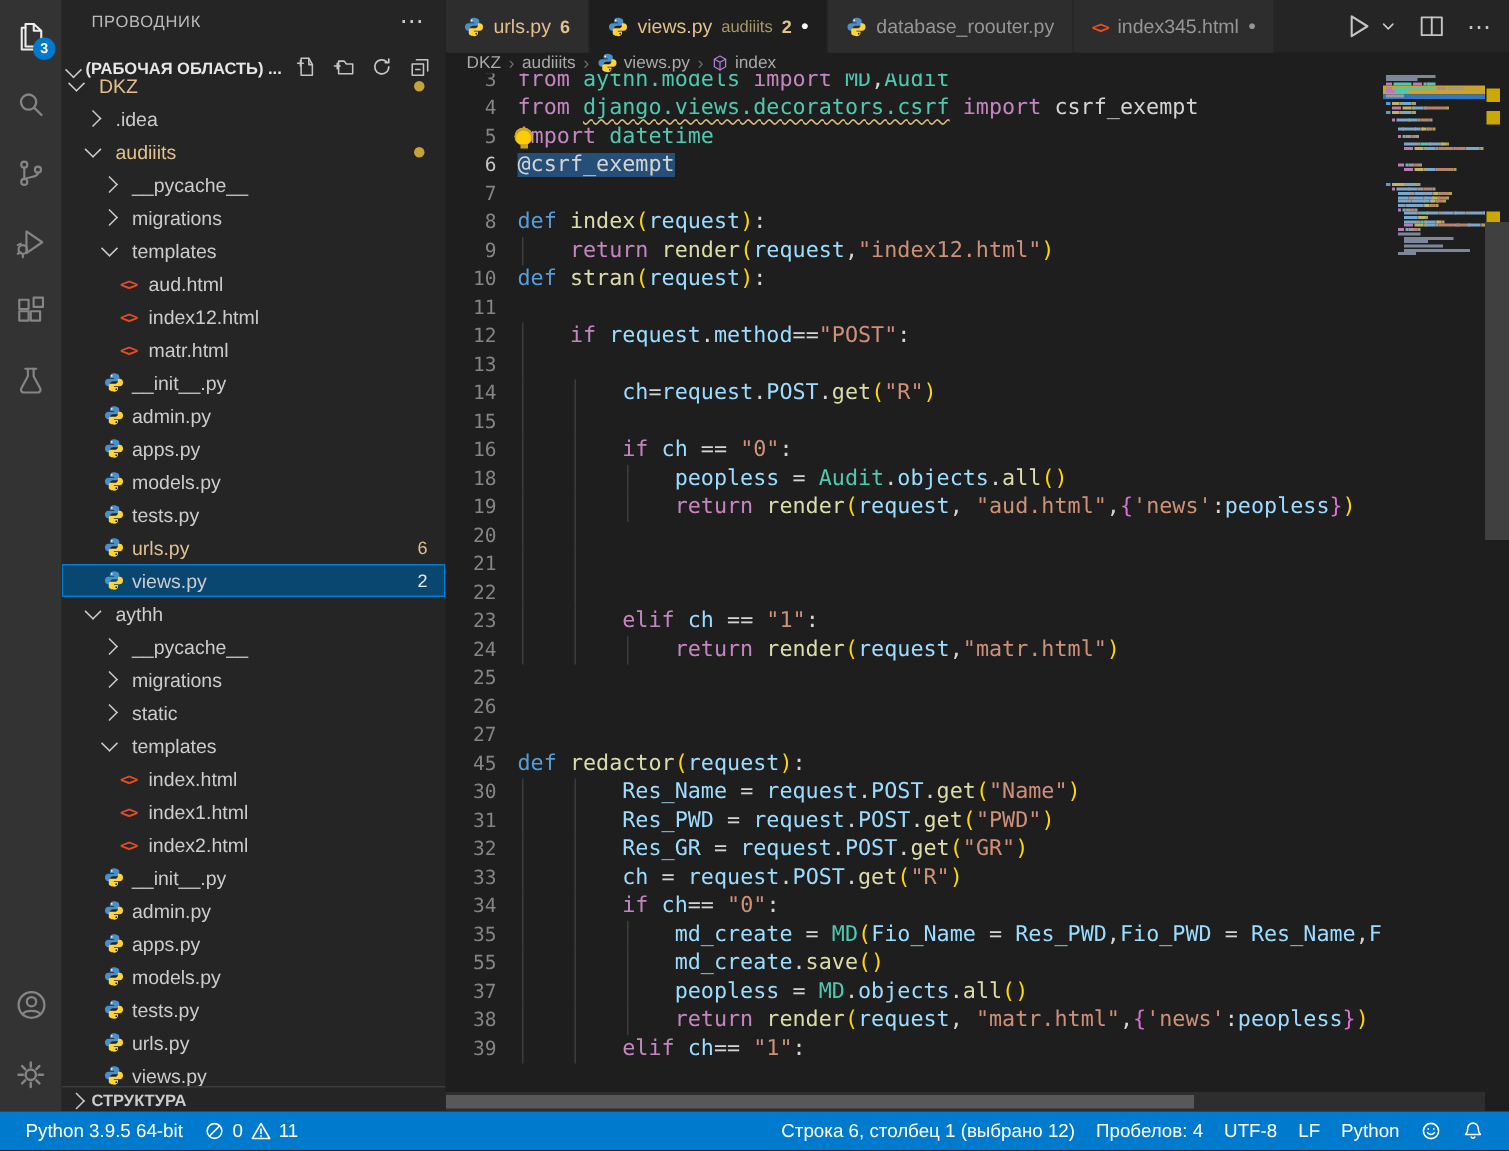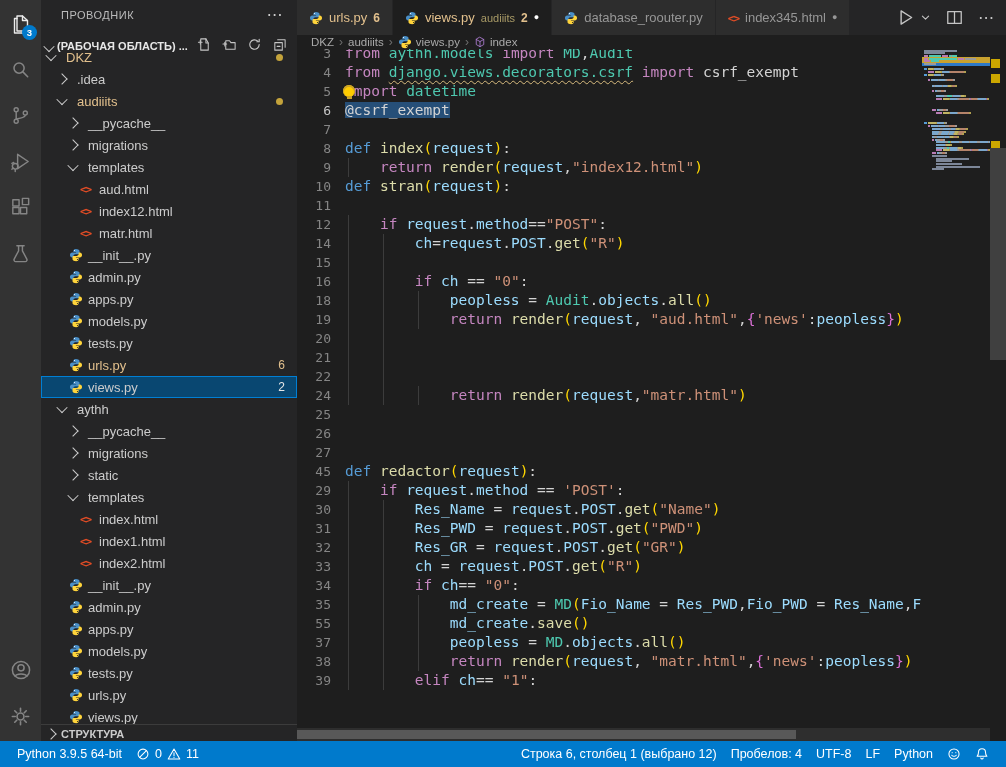--- a/index.html
+++ b/index.html
@@ -592,34 +592,35 @@
           <div class="cline"><span class="lnum">3</span><span class="tk-k">from</span><span class="tk-w"> </span><span class="tk-c">aythh.models</span><span class="tk-w"> </span><span class="tk-k">import</span><span class="tk-w"> </span><span class="tk-c">MD</span><span class="tk-w">,</span><span class="tk-c">Audit</span></div>
           <div class="cline"><span class="lnum">4</span><span class="tk-k">from</span><span class="tk-w"> </span><span class="tk-c sq">django.views.decorators.csrf</span><span class="tk-w"> </span><span class="tk-k">import</span><span class="tk-w"> </span><span class="tk-w">csrf_exempt</span></div>
           <div class="cline"><span class="lnum">5</span><span class="tk-k">import</span><span class="tk-w"> </span><span class="tk-c">datetime</span><span class="bulb"></span></div>
           <div class="cline"><span class="lnum cur">6</span><span class="tk-w selt">@csrf_exempt</span></div>
           <div class="cline"><span class="lnum">7</span></div>
           <div class="cline"><span class="lnum">8</span><span class="tk-d">def</span><span class="tk-w"> </span><span class="tk-f">index</span><span class="tk-b1">(</span><span class="tk-v">request</span><span class="tk-b1">)</span><span class="tk-w">:</span></div>
           <div class="cline"><span class="lnum">9</span><span class="guide" style="left: 51px;"></span><span class="tk-w">    </span><span class="tk-k">return</span><span class="tk-w"> </span><span class="tk-f">render</span><span class="tk-b1">(</span><span class="tk-v">request</span><span class="tk-w">,</span><span class="tk-s">"index12.html"</span><span class="tk-b1">)</span></div>
           <div class="cline"><span class="lnum">10</span><span class="tk-d">def</span><span class="tk-w"> </span><span class="tk-f">stran</span><span class="tk-b1">(</span><span class="tk-v">request</span><span class="tk-b1">)</span><span class="tk-w">:</span></div>
           <div class="cline"><span class="lnum">11</span></div>
           <div class="cline"><span class="lnum">12</span><span class="guide" style="left: 51px;"></span><span class="tk-w">    </span><span class="tk-k">if</span><span class="tk-w"> </span><span class="tk-v">request</span><span class="tk-w">.</span><span class="tk-v">method</span><span class="tk-w">==</span><span class="tk-s">"POST"</span><span class="tk-w">:</span></div>
+          <div class="cline"><span class="lnum">13</span><span class="guide" style="left: 51px;"></span></div>
           <div class="cline"><span class="lnum">14</span><span class="guide" style="left: 51px;"></span><span class="guide" style="left: 86px;"></span><span class="tk-w">        </span><span class="tk-v">ch</span><span class="tk-w">=</span><span class="tk-v">request</span><span class="tk-w">.</span><span class="tk-v">POST</span><span class="tk-w">.</span><span class="tk-f">get</span><span class="tk-b1">(</span><span class="tk-s">"R"</span><span class="tk-b1">)</span></div>
           <div class="cline"><span class="lnum">15</span><span class="guide" style="left: 51px;"></span><span class="guide" style="left: 86px;"></span></div>
           <div class="cline"><span class="lnum">16</span><span class="guide" style="left: 51px;"></span><span class="guide" style="left: 86px;"></span><span class="tk-w">        </span><span class="tk-k">if</span><span class="tk-w"> </span><span class="tk-v">ch</span><span class="tk-w"> == </span><span class="tk-s">"0"</span><span class="tk-w">:</span></div>
           <div class="cline"><span class="lnum">18</span><span class="guide" style="left: 51px;"></span><span class="guide" style="left: 86px;"></span><span class="guide" style="left: 121px;"></span><span class="tk-w">            </span><span class="tk-v">peopless</span><span class="tk-w"> = </span><span class="tk-c">Audit</span><span class="tk-w">.</span><span class="tk-v">objects</span><span class="tk-w">.</span><span class="tk-f">all</span><span class="tk-b1">()</span></div>
           <div class="cline"><span class="lnum">19</span><span class="guide" style="left: 51px;"></span><span class="guide" style="left: 86px;"></span><span class="guide" style="left: 121px;"></span><span class="tk-w">            </span><span class="tk-k">return</span><span class="tk-w"> </span><span class="tk-f">render</span><span class="tk-b1">(</span><span class="tk-v">request</span><span class="tk-w">, </span><span class="tk-s">"aud.html"</span><span class="tk-w">,</span><span class="tk-b2">{</span><span class="tk-s">'news'</span><span class="tk-w">:</span><span class="tk-v">peopless</span><span class="tk-b2">}</span><span class="tk-b1">)</span></div>
           <div class="cline"><span class="lnum">20</span><span class="guide" style="left: 51px;"></span><span class="guide" style="left: 86px;"></span></div>
           <div class="cline"><span class="lnum">21</span><span class="guide" style="left: 51px;"></span><span class="guide" style="left: 86px;"></span></div>
           <div class="cline"><span class="lnum">22</span><span class="guide" style="left: 51px;"></span><span class="guide" style="left: 86px;"></span></div>
+          <div class="cline"><span class="lnum">23</span><span class="guide" style="left: 51px;"></span><span class="guide" style="left: 86px;"></span><span class="tk-w">        </span><span class="tk-k">elif</span><span class="tk-w"> </span><span class="tk-v">ch</span><span class="tk-w"> == </span><span class="tk-s">"1"</span><span class="tk-w">:</span></div>
           <div class="cline"><span class="lnum">24</span><span class="guide" style="left: 51px;"></span><span class="guide" style="left: 86px;"></span><span class="guide" style="left: 121px;"></span><span class="tk-w">            </span><span class="tk-k">return</span><span class="tk-w"> </span><span class="tk-f">render</span><span class="tk-b1">(</span><span class="tk-v">request</span><span class="tk-w">,</span><span class="tk-s">"matr.html"</span><span class="tk-b1">)</span></div>
           <div class="cline"><span class="lnum">25</span></div>
           <div class="cline"><span class="lnum">26</span></div>
           <div class="cline"><span class="lnum">27</span></div>
           <div class="cline"><span class="lnum">45</span><span class="tk-d">def</span><span class="tk-w"> </span><span class="tk-f">redactor</span><span class="tk-b1">(</span><span class="tk-v">request</span><span class="tk-b1">)</span><span class="tk-w">:</span></div>
-          <div class="cline"><span class="lnum">29</span><span class="guide" style="left: 51px;"></span><span class="tk-w">    </span><span class="tk-k">if</span><span class="tk-w"> </span><span class="tk-v">request</span><span class="tk-w">.</span><span class="tk-v">method</span><span class="tk-w"> == </span><span class="tk-s">'POST'</span><span class="tk-w">:</span></div>
           <div class="cline"><span class="lnum">30</span><span class="guide" style="left: 51px;"></span><span class="guide" style="left: 86px;"></span><span class="tk-w">        </span><span class="tk-v">Res_Name</span><span class="tk-w"> = </span><span class="tk-v">request</span><span class="tk-w">.</span><span class="tk-v">POST</span><span class="tk-w">.</span><span class="tk-f">get</span><span class="tk-b1">(</span><span class="tk-s">"Name"</span><span class="tk-b1">)</span></div>
           <div class="cline"><span class="lnum">31</span><span class="guide" style="left: 51px;"></span><span class="guide" style="left: 86px;"></span><span class="tk-w">        </span><span class="tk-v">Res_PWD</span><span class="tk-w"> = </span><span class="tk-v">request</span><span class="tk-w">.</span><span class="tk-v">POST</span><span class="tk-w">.</span><span class="tk-f">get</span><span class="tk-b1">(</span><span class="tk-s">"PWD"</span><span class="tk-b1">)</span></div>
           <div class="cline"><span class="lnum">32</span><span class="guide" style="left: 51px;"></span><span class="guide" style="left: 86px;"></span><span class="tk-w">        </span><span class="tk-v">Res_GR</span><span class="tk-w"> = </span><span class="tk-v">request</span><span class="tk-w">.</span><span class="tk-v">POST</span><span class="tk-w">.</span><span class="tk-f">get</span><span class="tk-b1">(</span><span class="tk-s">"GR"</span><span class="tk-b1">)</span></div>
           <div class="cline"><span class="lnum">33</span><span class="guide" style="left: 51px;"></span><span class="guide" style="left: 86px;"></span><span class="tk-w">        </span><span class="tk-v">ch</span><span class="tk-w"> = </span><span class="tk-v">request</span><span class="tk-w">.</span><span class="tk-v">POST</span><span class="tk-w">.</span><span class="tk-f">get</span><span class="tk-b1">(</span><span class="tk-s">"R"</span><span class="tk-b1">)</span></div>
           <div class="cline"><span class="lnum">34</span><span class="guide" style="left: 51px;"></span><span class="guide" style="left: 86px;"></span><span class="tk-w">        </span><span class="tk-k">if</span><span class="tk-w"> </span><span class="tk-v">ch</span><span class="tk-w">== </span><span class="tk-s">"0"</span><span class="tk-w">:</span></div>
           <div class="cline"><span class="lnum">35</span><span class="guide" style="left: 51px;"></span><span class="guide" style="left: 86px;"></span><span class="guide" style="left: 121px;"></span><span class="tk-w">            </span><span class="tk-v">md_create</span><span class="tk-w"> = </span><span class="tk-c">MD</span><span class="tk-b1">(</span><span class="tk-v">Fio_Name</span><span class="tk-w"> = </span><span class="tk-v">Res_PWD</span><span class="tk-w">,</span><span class="tk-v">Fio_PWD</span><span class="tk-w"> = </span><span class="tk-v">Res_Name</span><span class="tk-w">,</span><span class="tk-v">F</span></div>
           <div class="cline"><span class="lnum">55</span><span class="guide" style="left: 51px;"></span><span class="guide" style="left: 86px;"></span><span class="guide" style="left: 121px;"></span><span class="tk-w">            </span><span class="tk-v">md_create</span><span class="tk-w">.</span><span class="tk-f">save</span><span class="tk-b1">()</span></div>
           <div class="cline"><span class="lnum">37</span><span class="guide" style="left: 51px;"></span><span class="guide" style="left: 86px;"></span><span class="guide" style="left: 121px;"></span><span class="tk-w">            </span><span class="tk-v">peopless</span><span class="tk-w"> = </span><span class="tk-c">MD</span><span class="tk-w">.</span><span class="tk-v">objects</span><span class="tk-w">.</span><span class="tk-f">all</span><span class="tk-b1">()</span></div>
           <div class="cline"><span class="lnum">38</span><span class="guide" style="left: 51px;"></span><span class="guide" style="left: 86px;"></span><span class="guide" style="left: 121px;"></span><span class="tk-w">            </span><span class="tk-k">return</span><span class="tk-w"> </span><span class="tk-f">render</span><span class="tk-b1">(</span><span class="tk-v">request</span><span class="tk-w">, </span><span class="tk-s">"matr.html"</span><span class="tk-w">,</span><span class="tk-b2">{</span><span class="tk-s">'news'</span><span class="tk-w">:</span><span class="tk-v">peopless</span><span class="tk-b2">}</span><span class="tk-b1">)</span></div>
           <div class="cline"><span class="lnum">39</span><span class="guide" style="left: 51px;"></span><span class="guide" style="left: 86px;"></span><span class="tk-w">        </span><span class="tk-k">elif</span><span class="tk-w"> </span><span class="tk-v">ch</span><span class="tk-w">== </span><span class="tk-s">"1"</span><span class="tk-w">:</span></div>

